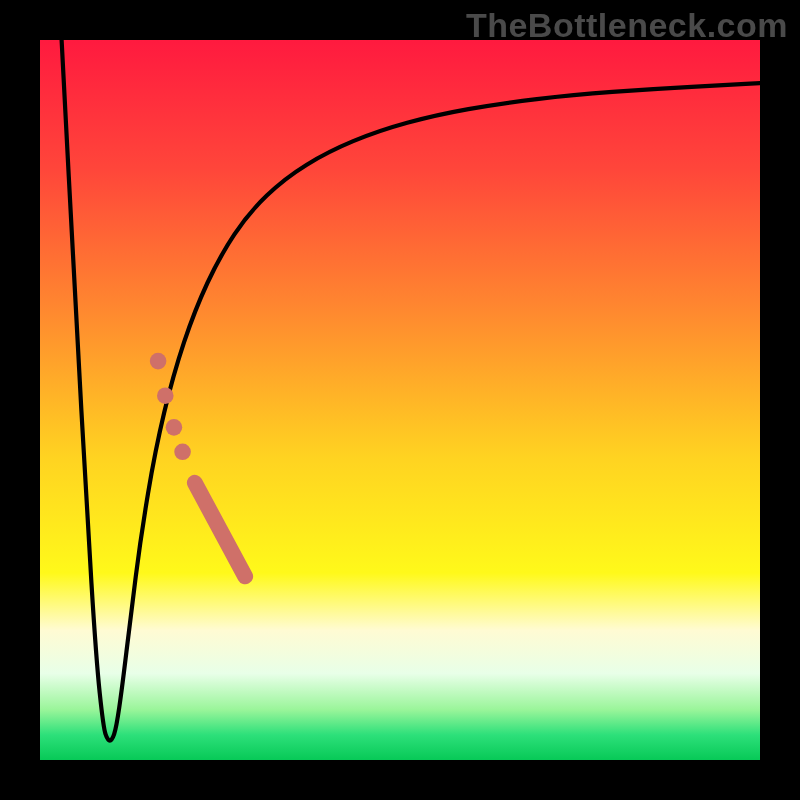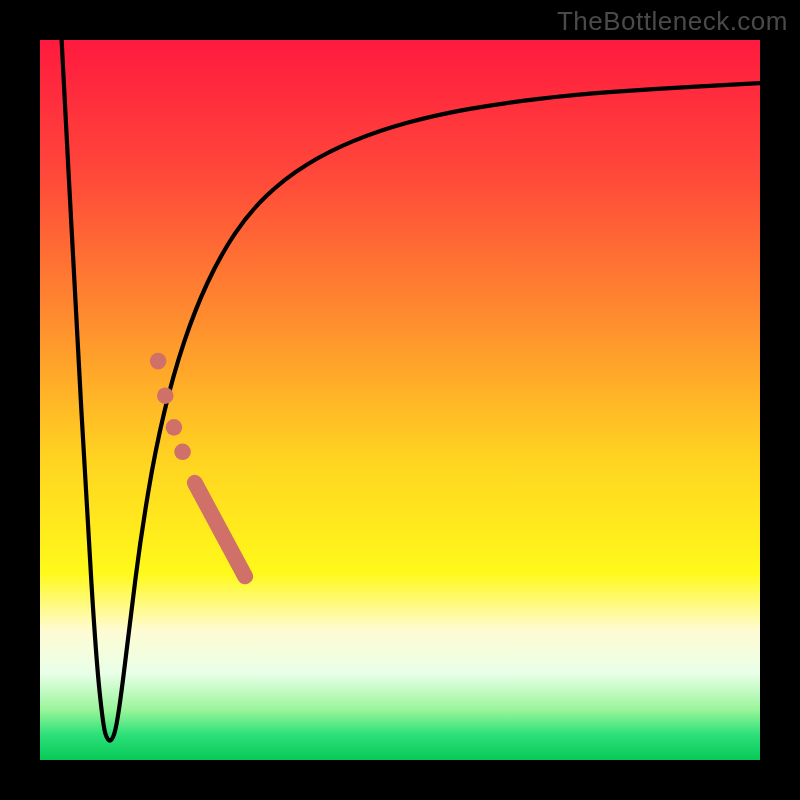--- a/index.html
+++ b/index.html
@@ -27,22 +27,22 @@
   }
   .gradient {
     position: absolute;
     inset: 0;
   }
   .attribution {
     position: absolute;
     top: 6px;
     right: 12px;
     color: #4a4a4a;
-    font-size: 26px;
-    font-weight: 400;
+    font-size: 34px;
+    font-weight: 700;
     letter-spacing: 0.5px;
     user-select: none;
   }
   svg.curve {
     position: absolute;
     inset: 0;
   }
 </style>
 </head>
 <body>

